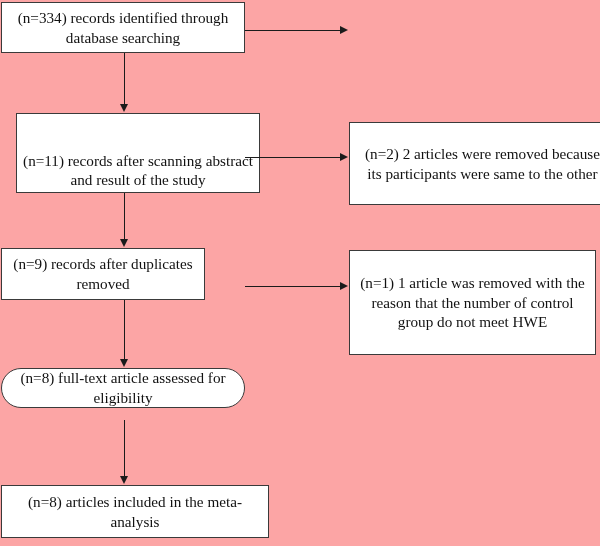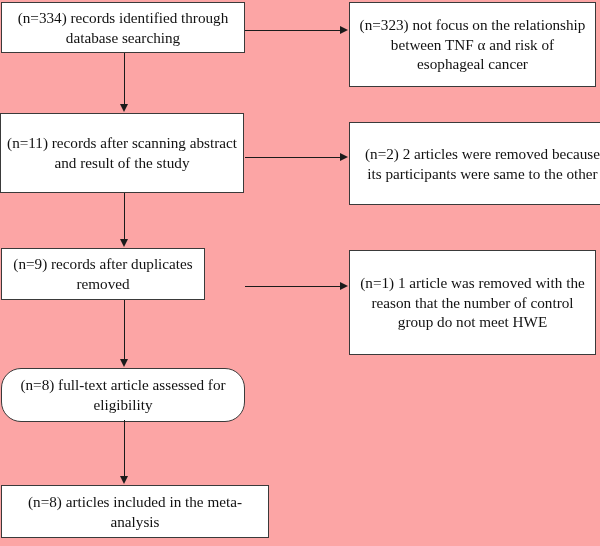--- a/index.html
+++ b/index.html
@@ -58,39 +58,36 @@
 </style>
 </head>
 <body>
 
 <div id="canvas">
 
   <div class="node" style="left:1px; top:2px; width:244px; height:51px;">
     <span class="label">(n=334) records identified through database searching</span>
   </div>
 
-  <div class="node" style="left:0; top:113px; width:244px; height:80px;">
+  <div class="node" style="left:16px; top:113px; width:244px; height:80px;align-items:flex-end;">
     <span class="label">(n=11) records after scanning abstract and result of the study</span>
   </div>
 
   <div class="node" style="left:1px; top:248px; width:204px; height:52px;">
     <span class="label">(n=9) records after duplicates removed</span>
   </div>
 
-  <div class="node" style="left:1px; top:368px; width:244px; height:54px;border-radius:20px;">
+  <div class="node" style="left:1px; top:368px; width:244px; height:40px;border-radius:20px;">
     <span class="label">(n=8) full-text article assessed for eligibility</span>
   </div>
 
   <div class="node" style="left:1px; top:485px; width:268px; height:53px;">
     <span class="label">(n=8) articles included in the meta-analysis</span>
   </div>
 
-  <div class="node" style="left:349px; top:2px; width:247px; height:85px;">
-    <span class="label">(n=323) not focus on the relationship between TNF α and risk of esophageal cancer</span>
-  </div>
 
   <div class="node" style="left:349px; top:122px; width:267px; height:83px;">
     <span class="label">(n=2) 2 articles were removed because its participants were same to the other</span>
   </div>
 
   <div class="node" style="left:349px; top:250px; width:247px; height:105px;">
     <span class="label">(n=1) 1 article was removed with the reason that the number of control group do not meet HWE</span>
   </div>
 
   <div class="conn v" style="left:123.5px; top:53px; height:52px;"></div>

